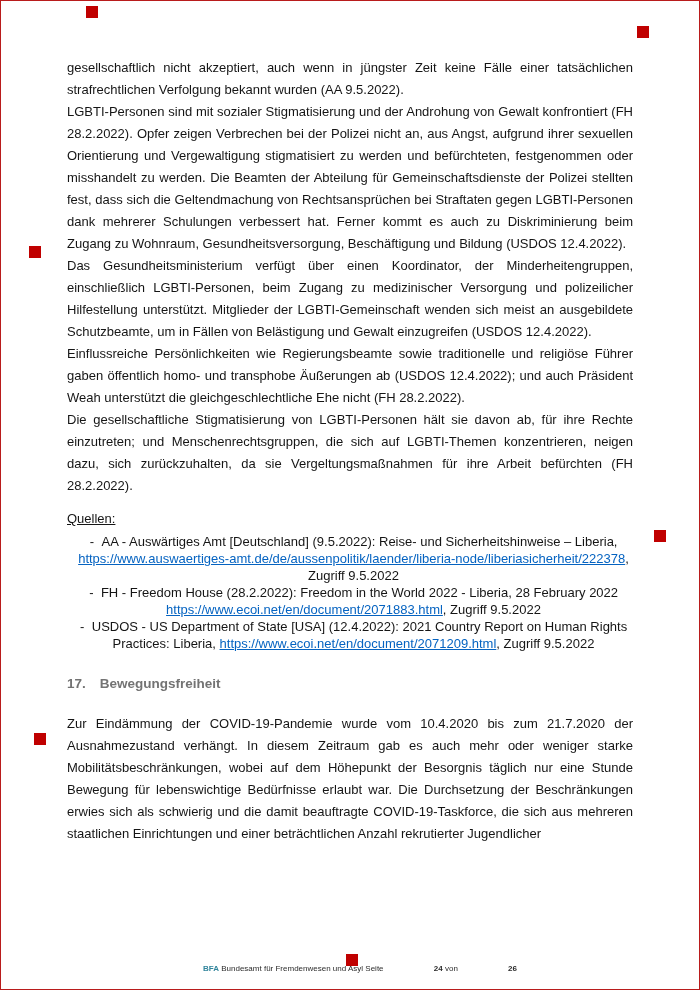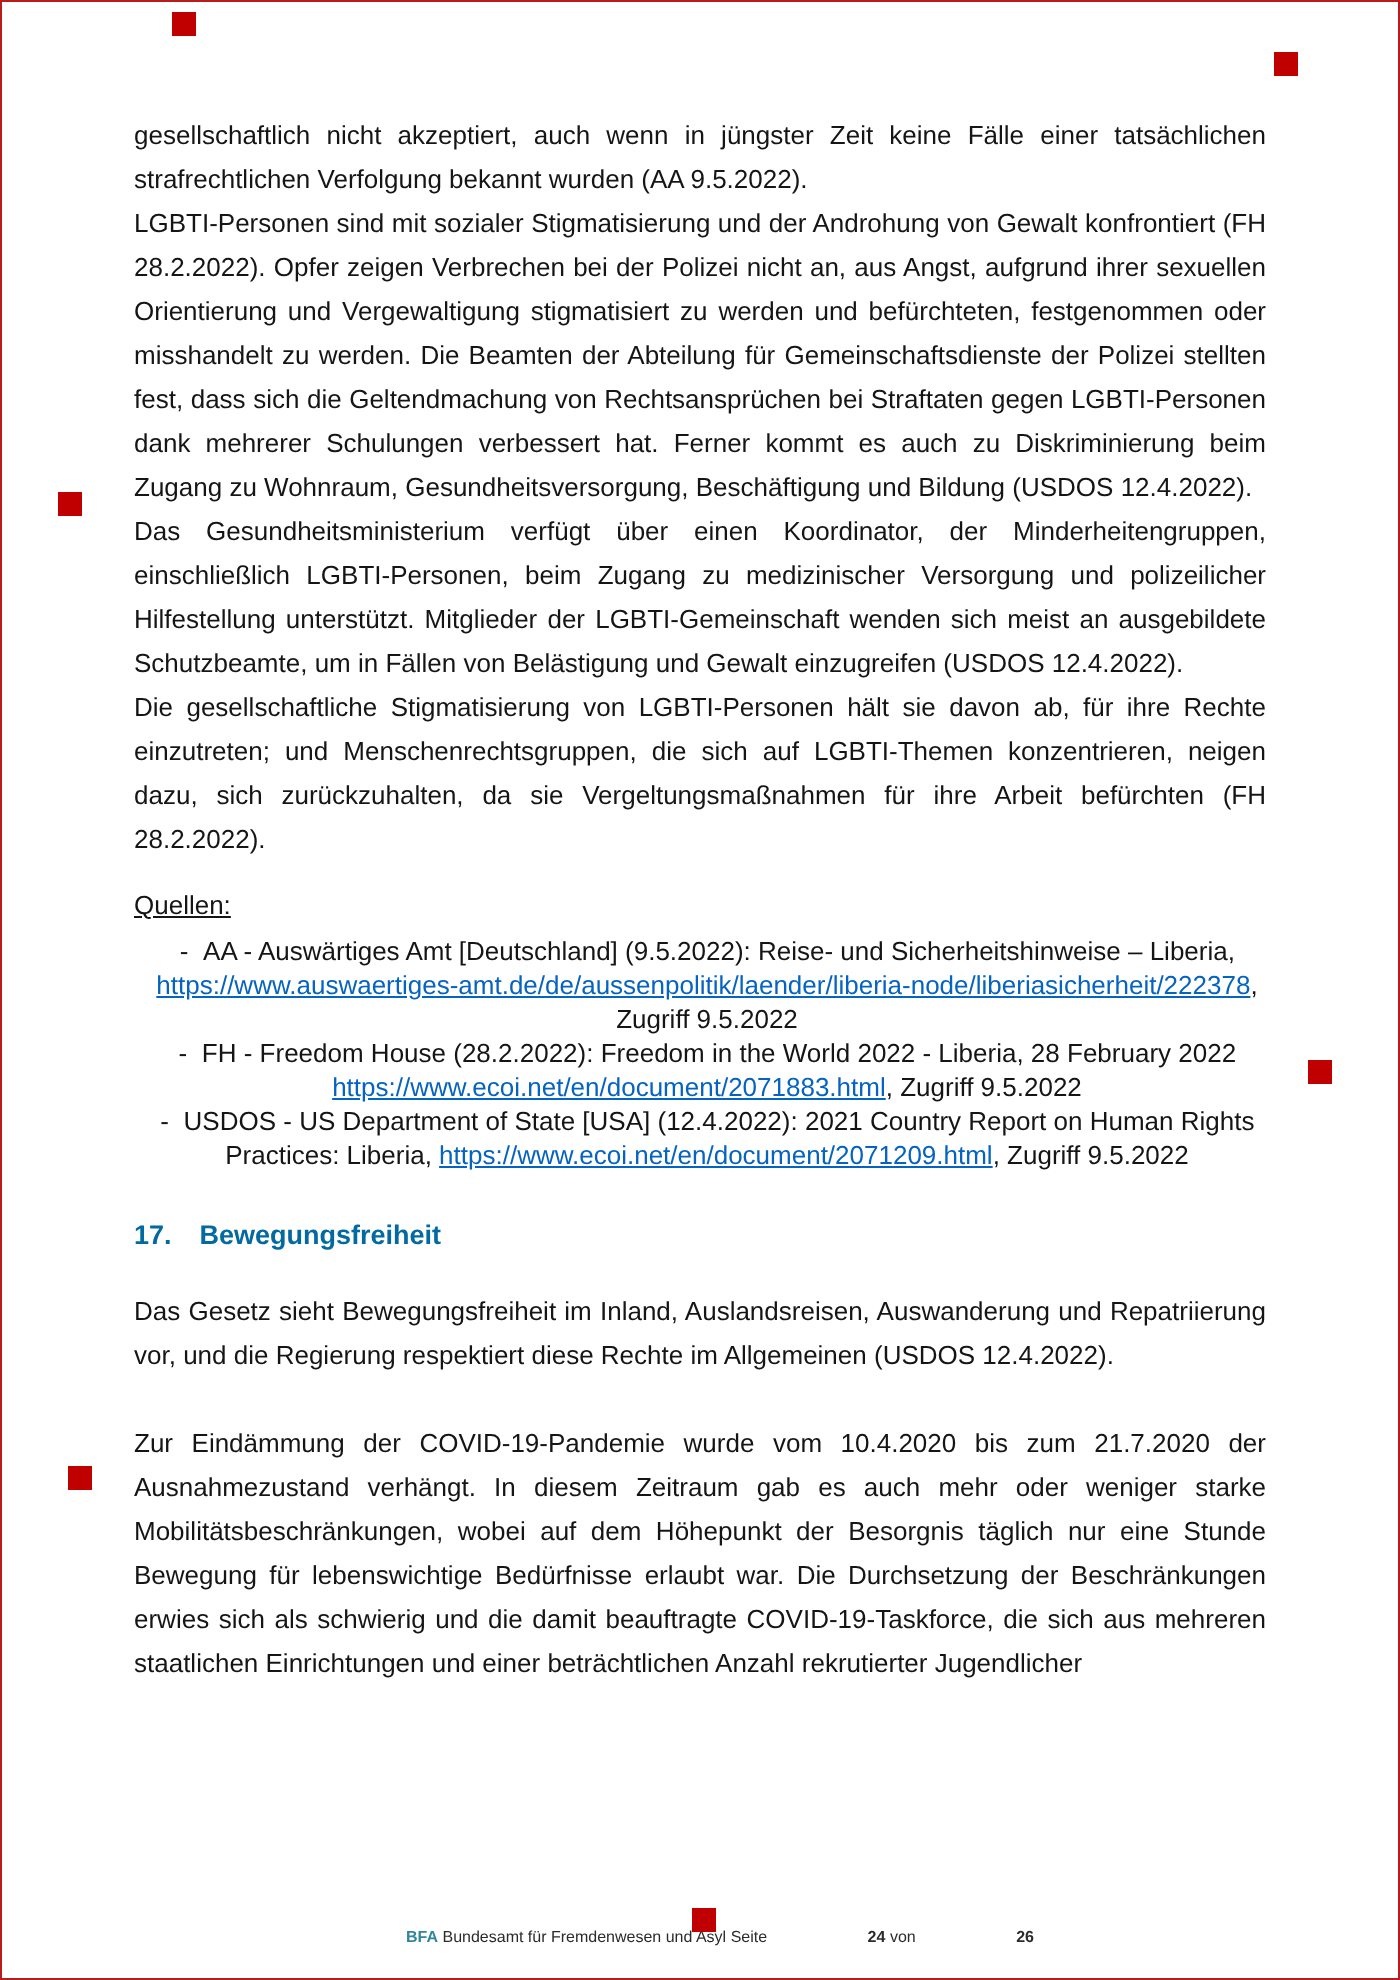--- a/index.html
+++ b/index.html
@@ -57,21 +57,21 @@
   a.link {
     color: #0563c1;
     text-decoration: underline;
     overflow-wrap: anywhere;
     cursor: pointer;
   }
   h2.section-heading {
     margin: 24px 0 20px 0;
     font-size: 13.5px;
     font-weight: bold;
-    color: #0369a1;
+    color: #737373;
   }
   .sec-num { margin-right: 14px; }
   .footer {
     position: absolute;
     left: 0;
     right: 0;
     bottom: 16px;
     text-align: center;
     font-size: 8px;
     color: #2b2b2b;
@@ -92,33 +92,33 @@
 </head>
 <body>
 
 <div class="page">
 
   <div class="content">
 
     <p class="body">gesellschaftlich nicht akzeptiert, auch wenn in jüngster Zeit keine Fälle einer tatsächlichen strafrechtlichen Verfolgung bekannt wurden (AA 9.5.2022).</p>
     <p class="body">LGBTI-Personen sind mit sozialer Stigmatisierung und der Androhung von Gewalt konfrontiert (FH 28.2.2022). Opfer zeigen Verbrechen bei der Polizei nicht an, aus Angst, aufgrund ihrer sexuellen Orientierung und Vergewaltigung stigmatisiert zu werden und befürchteten, festgenommen oder misshandelt zu werden. Die Beamten der Abteilung für Gemeinschaftsdienste der Polizei stellten fest, dass sich die Geltendmachung von Rechtsansprüchen bei Straftaten gegen LGBTI-Personen dank mehrerer Schulungen verbessert hat. Ferner kommt es auch zu Diskriminierung beim Zugang zu Wohnraum, Gesundheitsversorgung, Beschäftigung und Bildung (USDOS 12.4.2022).</p>
     <p class="body">Das Gesundheitsministerium verfügt über einen Koordinator, der Minderheitengruppen, einschließlich LGBTI-Personen, beim Zugang zu medizinischer Versorgung und polizeilicher Hilfestellung unterstützt. Mitglieder der LGBTI-Gemeinschaft wenden sich meist an ausgebildete Schutzbeamte, um in Fällen von Belästigung und Gewalt einzugreifen (USDOS 12.4.2022).</p>
+    <p class="body">Einflussreiche Persönlichkeiten wie Regierungsbeamte sowie traditionelle und religiöse Führer gaben öffentlich homo- und transphobe Äußerungen ab (USDOS 12.4.2022); und auch Präsident Weah unterstützt die gleichgeschlechtliche Ehe nicht (FH 28.2.2022).</p>
     <p class="body">Die gesellschaftliche Stigmatisierung von LGBTI-Personen hält sie davon ab, für ihre Rechte einzutreten; und Menschenrechtsgruppen, die sich auf LGBTI-Themen konzentrieren, neigen dazu, sich zurückzuhalten, da sie Vergeltungsmaßnahmen für ihre Arbeit befürchten (FH 28.2.2022).</p>
 
     <p class="sources-heading"><span class="ul">Quellen:</span></p>
 
     <ul class="sources">
       <li><span class="dash">-</span><span>AA - Auswärtiges Amt [Deutschland] (9.5.2022): Reise- und Sicherheitshinweise – Liberia, </span><a class="link">https://www.auswaertiges-amt.de/de/aussenpolitik/laender/liberia-node/liberiasicherheit/222378</a><span>, Zugriff 9.5.2022</span></li>
       <li><span class="dash">-</span><span>FH - Freedom House (28.2.2022): Freedom in the World 2022 - Liberia, 28 February 2022 </span><a class="link">https://www.ecoi.net/en/document/2071883.html</a><span>, Zugriff 9.5.2022</span></li>
       <li><span class="dash">-</span><span>USDOS - US Department of State [USA] (12.4.2022): 2021 Country Report on Human Rights Practices: Liberia, </span><a class="link">https://www.ecoi.net/en/document/2071209.html</a><span>, Zugriff 9.5.2022</span></li>
     </ul>
 
     <h2 class="section-heading"><span class="sec-num">17.</span><span class="sec-title">Bewegungsfreiheit</span></h2>
 
-    <p class="body">Das Gesetz sieht Bewegungsfreiheit im Inland, Auslandsreisen, Auswanderung und Repatriierung vor, und die Regierung respektiert diese Rechte im Allgemeinen (USDOS 12.4.2022).</p>
     <p class="body gap-top">Zur Eindämmung der COVID-19-Pandemie wurde vom 10.4.2020 bis zum 21.7.2020 der Ausnahmezustand verhängt. In diesem Zeitraum gab es auch mehr oder weniger starke Mobilitätsbeschränkungen, wobei auf dem Höhepunkt der Besorgnis täglich nur eine Stunde Bewegung für lebenswichtige Bedürfnisse erlaubt war. Die Durchsetzung der Beschränkungen erwies sich als schwierig und die damit beauftragte COVID-19-Taskforce, die sich aus mehreren staatlichen Einrichtungen und einer beträchtlichen Anzahl rekrutierter Jugendlicher</p>
 
   </div>
 
   <div class="footer">
     <span class="brand">BFA</span>
     <span>Bundesamt für Fremdenwesen und Asyl</span>
     <span>Seite</span>
     <b>24</b>
     <span>von</span>

